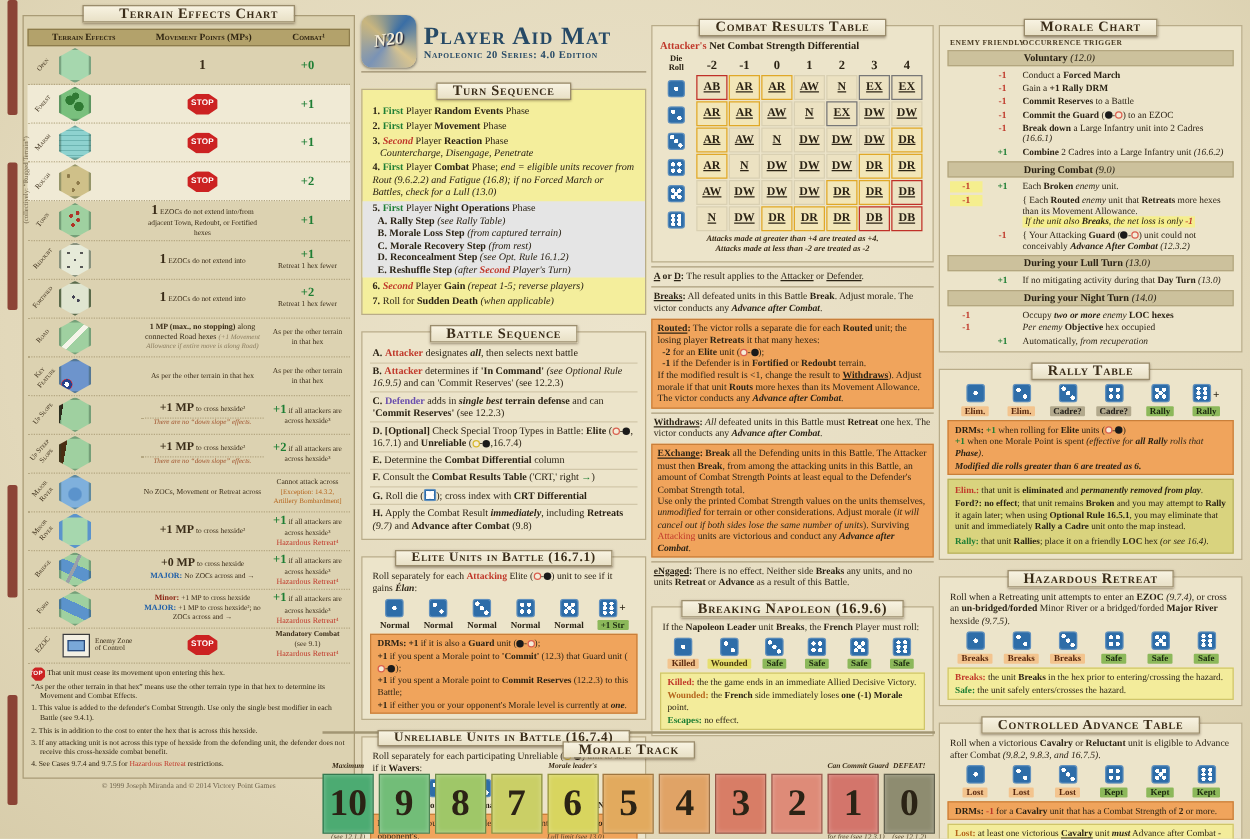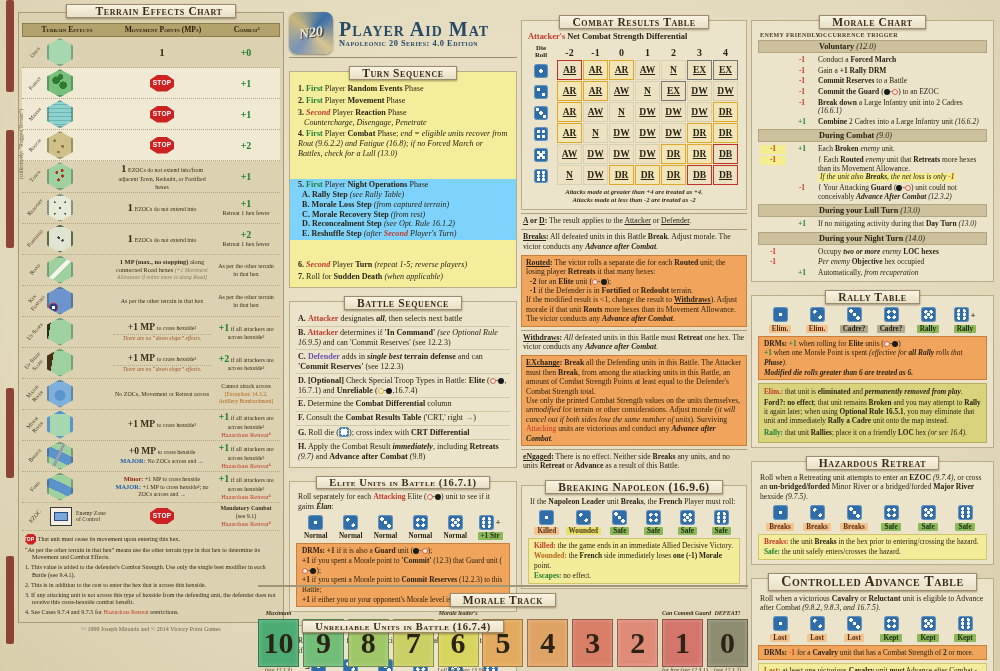--- a/index.html
+++ b/index.html
@@ -72,21 +72,21 @@
   .titleblock{display:flex;align-items:center;gap:6px;border-bottom:1px solid #9a8c6c;padding-bottom:3px;}
   .logo{width:44px;height:42px;border-radius:8px;flex:none;position:relative;
     background:conic-gradient(from 40deg,#3a6ea5,#d8c490,#7a93b5,#c9b67f,#3a6ea5);
     display:flex;align-items:center;justify-content:center;box-shadow:0 1px 2px rgba(0,0,0,.4);}
   .logo span{font-style:italic;font-weight:bold;font-size:14px;color:#f4ecd6;text-shadow:1px 1px 1px #223;transform:rotate(-8deg);}
   .title-main{font-size:20px;font-weight:bold;color:#274a66;font-variant:small-caps;letter-spacing:1px;line-height:1;}
   .title-sub{font-size:8.4px;font-weight:bold;color:#274a66;font-variant:small-caps;letter-spacing:.5px;}
   
   .ybg{background:#f4ee9c;}
   .ts-item{font-size:8.1px;line-height:1.22;padding:1px 2px;}
-  .ts-item.lav{background:#7dd3fc;margin:19px -6px;padding:1px 8px;}
+  .ts-item.lav{background:#e5e5e5;margin:1px -6px;padding:1px 8px;}
   .bs-item{font-size:8.1px;line-height:1.22;padding:1.5px 2px;border-bottom:1px solid rgba(160,145,110,.35);}
   .bs-item:last-child{border-bottom:none;}
   
   .die{display:inline-block;width:15px;height:15px;border-radius:3px;background-color:#2e6da8;box-shadow:inset 0 0 0 1px rgba(255,255,255,.25);}
   .inline-die{width:10px;height:10px;border-radius:2px;vertical-align:-2px;}
   .d1{background-image:radial-gradient(circle 1.8px at 50% 50%,#fff 95%,transparent);}
   .d2{background-image:radial-gradient(circle 1.8px at 32% 32%,#fff 95%,transparent),radial-gradient(circle 1.8px at 68% 68%,#fff 95%,transparent);}
   .d3{background-image:radial-gradient(circle 1.8px at 26% 26%,#fff 95%,transparent),radial-gradient(circle 1.8px at 50% 50%,#fff 95%,transparent),radial-gradient(circle 1.8px at 74% 74%,#fff 95%,transparent);}
   .d4{background-image:radial-gradient(circle 1.8px at 32% 32%,#fff 95%,transparent),radial-gradient(circle 1.8px at 68% 32%,#fff 95%,transparent),radial-gradient(circle 1.8px at 32% 68%,#fff 95%,transparent),radial-gradient(circle 1.8px at 68% 68%,#fff 95%,transparent);}
   .d5{background-image:radial-gradient(circle 1.8px at 32% 32%,#fff 95%,transparent),radial-gradient(circle 1.8px at 68% 32%,#fff 95%,transparent),radial-gradient(circle 1.8px at 50% 50%,#fff 95%,transparent),radial-gradient(circle 1.8px at 32% 68%,#fff 95%,transparent),radial-gradient(circle 1.8px at 68% 68%,#fff 95%,transparent);}
@@ -368,21 +368,21 @@
           <div class="ts-item"><b>1.</b> <span class="fp">First</span> Player <b>Random Events</b> Phase</div>
 
           <div class="ts-item"><b>2.</b> <span class="fp">First</span> Player <b>Movement</b> Phase</div>
 
           <div class="ts-item"><b>3.</b> <span class="sp">Second</span> Player <b>Reaction</b> Phase<br><i>&nbsp;&nbsp;&nbsp;Countercharge, Disengage, Penetrate</i></div>
 
           <div class="ts-item"><b>4.</b> <span class="fp">First</span> Player <b>Combat</b> Phase; <i>end = eligible units recover from Rout (9.6.2.2) and Fatigue (16.8); if no Forced March or Battles, check for a Lull (13.0)</i></div>
 
           <div class="ts-item lav"><b>5.</b> <span class="fp">First</span> Player <b>Night Operations</b> Phase<br>&nbsp;&nbsp;<b>A. Rally Step</b> <i>(see Rally Table)</i><br>&nbsp;&nbsp;<b>B. Morale Loss Step</b> <i>(from captured terrain)</i><br>&nbsp;&nbsp;<b>C. Morale Recovery Step</b> <i>(from rest)</i><br>&nbsp;&nbsp;<b>D. Reconcealment Step</b> <i>(see Opt. Rule 16.1.2)</i><br>&nbsp;&nbsp;<b>E. Reshuffle Step</b> <i>(after <span class="sp">Second</span> Player's Turn)</i></div>
 
-          <div class="ts-item"><b>6.</b> <span class="sp">Second</span> Player <b>Turn</b> <i>(repeat 1-5; reverse players)</i></div>
+          <div class="ts-item"><b>6.</b> <span class="sp">Second</span> Player <b>Gain</b> <i>(repeat 1-5; reverse players)</i></div>
 
           <div class="ts-item"><b>7.</b> Roll for <b>Sudden Death</b> <i>(when applicable)</i></div>
         </div>
     </section>
 
     <section class="box">
       <div class="banner">
           <span>Battle Sequence</span>
         </div>
       <div>
@@ -894,21 +894,21 @@
           </div>
         </div>
       <div class="ybox2">
 
       <div><b class="rd">Breaks:</b> the unit <b>Breaks</b> in the hex prior to entering/crossing the hazard.</div>
           <div><b class="gv">Safe:</b> the unit safely enters/crosses the hazard.</div>
         </div>
     </section>
 
     <section class="box">
-      <div class="banner" style="font-size:14px;">
+      <div class="banner" style="font-size:11px;">
           <span>Controlled Advance Table</span>
         </div>
       <div class="intro">Roll when a victorious <b>Cavalry</b> or <b>Reluctant</b> unit is eligible to Advance after Combat <i>(9.8.2, 9.8.3, and 16.7.5)</i>.</div>
       <div class="dice-row">
 
           <div class="die-col">
             <div class="die-line">
               <span class="die d1"></span>
             </div>
             <span class="chip chip-peach">Lost</span>

